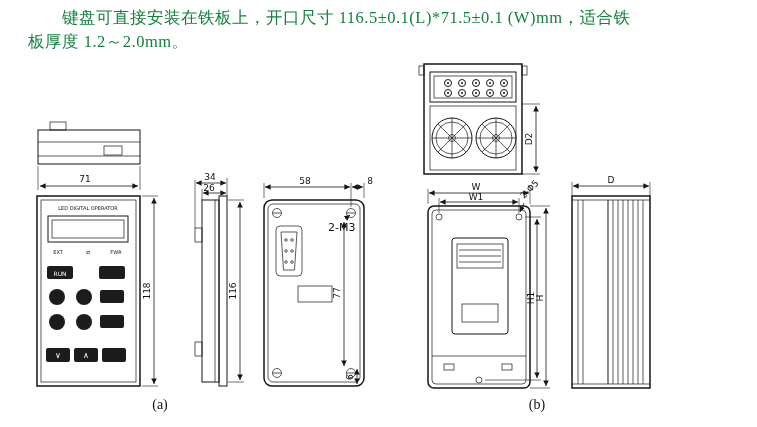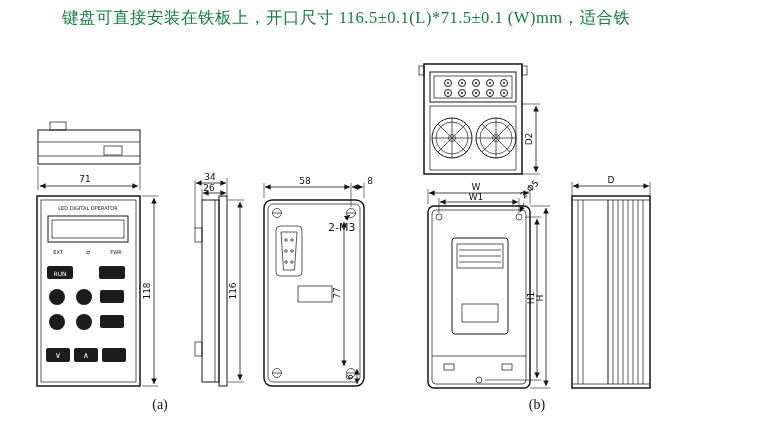--- a/index.html
+++ b/index.html
@@ -22,20 +22,21 @@
   .cap{font-family:"Liberation Serif",serif;font-size:14px;}
   .m3{font-size:11px;font-family:"DejaVu Sans",sans-serif;}
 </style>
 </head>
 <body>
 
 <div class="page">
 
   <div class="intro">
     <div class="l1">键盘可直接安装在铁板上，开口尺寸 116.5±0.1(L)*71.5±0.1 (W)mm，适合铁</div>
+    <div class="l2">板厚度 1.2～2.0mm。</div>
   </div>
 
   <svg class="drawing" width="757" height="427" viewBox="0 0 757 427">
     <defs>
       <marker id="arr" viewBox="0 0 10 10" refX="10" refY="5" markerWidth="7" markerHeight="7" orient="auto-start-reverse">
         <path d="M0,0 L10,5 L0,10 z" fill="#161616"></path>
       </marker>
     </defs>
 
     <g>

